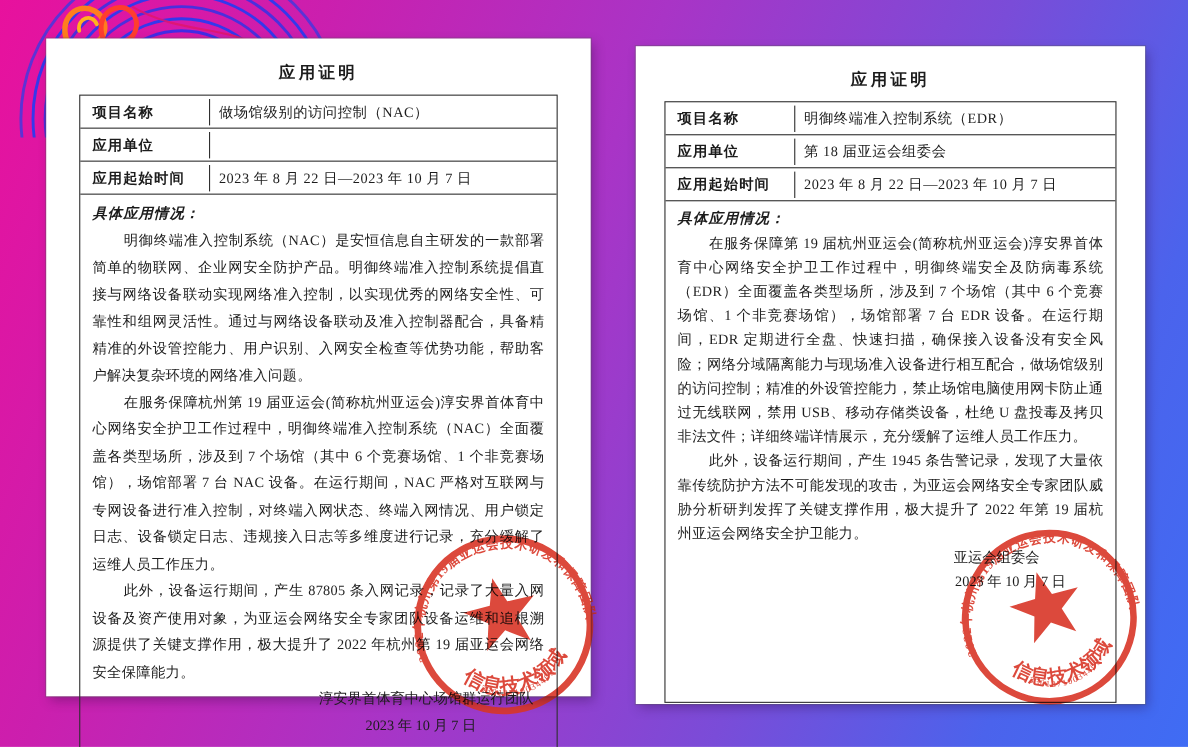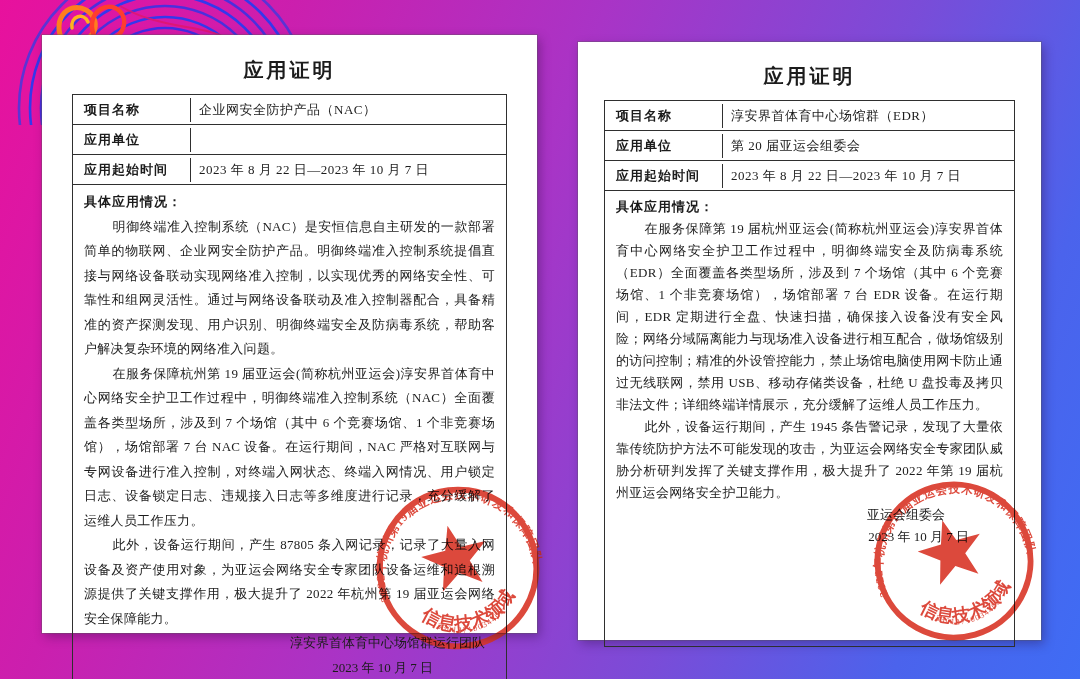--- a/index.html
+++ b/index.html
@@ -6,30 +6,30 @@
   .stage{
     position:relative;width:1080px;height:679px;overflow:hidden;
     background:linear-gradient(112deg,#e8119d 0%,#cb1fae 22%,#a934c6 45%,#7a4cd8 68%,#4b63ec 86%,#3f6cf4 100%);
     font-family:"Liberation Serif","DejaVu Serif",serif;color:#1c1c1c;
   }
   .decor{position:absolute;left:0;top:0;z-index:0;}
   .page{position:absolute;background:#ffffff;z-index:1;
     box-shadow:0 0 0 1px rgba(90,90,90,.35),3px 4px 10px rgba(40,10,60,.35);}
   .page-left{left:42px;top:35px;width:495px;height:598px;padding:14px 30px 0 30px;box-sizing:border-box;}
   .page-right{left:578px;top:42px;width:463px;height:598px;padding:13px 26px 0 26px;box-sizing:border-box;}
-  .doc-title{text-align:center;font-size:20px;font-weight:bold;letter-spacing:3px;margin:8px 0 10px 0;}
+  .doc-title{text-align:center;font-size:15px;font-weight:bold;letter-spacing:3px;margin:8px 0 10px 0;}
   .doc-table{border:1.6px solid #2f2f2f;}
   .t-row{display:flex;border-bottom:1.4px solid #2f2f2f;min-height:29px;align-items:center;}
   .t-label{width:106px;flex:0 0 106px;padding:3px 0 3px 11px;border-right:1.4px solid #2f2f2f;
     font-weight:600;font-size:13px;letter-spacing:1px;}
   .t-value{flex:1;padding:3px 8px;font-size:13px;letter-spacing:.5px;}
   .details{position:relative;padding:5px 11px 14px 11px;font-size:13px;}
   .doc-left .details{line-height:24.5px;min-height:430px;}
   .doc-right .details{line-height:22px;min-height:436px;}
-  .details-heading{font-weight:700;letter-spacing:1px;}
+  .details-heading{font-weight:700;letter-spacing:1px;font-style:italic;}
   .para{margin:0;text-indent:2.2em;text-align:justify;letter-spacing:.3px;}
   .signature{text-align:right;}
   .sig-name{padding-right:10px;}
   .doc-left .sig-date{padding-right:62px;}
   .doc-right .sig-name{padding-right:58px;text-align:right;}
   .doc-right .sig-date{padding-right:34px;}
   .stamp{position:absolute;z-index:3;opacity:.9;mix-blend-mode:multiply;pointer-events:none;}
   .stamp-left{right:-8px;bottom:-22px;width:174px;height:174px;transform:rotate(-14deg);}
   .stamp-right{right:2px;bottom:-6px;width:170px;height:170px;transform:rotate(-16deg);}
   .stamp text{fill:#d93526;font-family:"Liberation Serif",serif;}
@@ -62,32 +62,32 @@
       <path d="M94,36 C84,10 112,-2 122,14 C130,28 114,46 98,42" stroke="#ff3d2e" stroke-width="4.5"></path>
       <path d="M72,28 C70,16 84,12 88,22" stroke="#ffb21e" stroke-width="3.5"></path>
     </g>
   </svg>
 
   <div class="page page-left doc-left">
     <div class="doc-title">应用证明</div>
     <div class="doc-table">
       <div class="t-row">
         <div class="t-label">项目名称</div>
-        <div class="t-value">企业网安全防护产品（NAC）</div>
+        <div class="t-value">做场馆级别的访问控制（NAC）</div>
       </div>
       <div class="t-row">
         <div class="t-label">应用单位</div>
       </div>
       <div class="t-row">
         <div class="t-label">应用起始时间</div>
         <div class="t-value">2023 年 8 月 22 日—2023 年 10 月 7 日</div>
       </div>
       <div class="details">
         <div class="details-heading">具体应用情况：</div>
-        <p class="para">明御终端准入控制系统（NAC）是安恒信息自主研发的一款部署简单的物联网、企业网安全防护产品。明御终端准入控制系统提倡直接与网络设备联动实现网络准入控制，以实现优秀的网络安全性、可靠性和组网灵活性。通过与网络设备联动及准入控制器配合，具备精 准的资产探测发现、用户识别、明御终端安全及防病毒系统，帮助客户解决复杂环境的网络准入问题。</p>
+        <p class="para">明御终端准入控制系统（NAC）是安恒信息自主研发的一款部署简单的物联网、企业网安全防护产品。明御终端准入控制系统提倡直接与网络设备联动实现网络准入控制，以实现优秀的网络安全性、可靠性和组网灵活性。通过与网络设备联动及准入控制器配合，具备精 精准的外设管控能力、用户识别、入网安全检查等优势功能，帮助客户解决复杂环境的网络准入问题。</p>
         <p class="para">在服务保障杭州第 19 届亚运会(简称杭州亚运会)淳安界首体育中心网络安全护卫工作过程中，明御终端准入控制系统（NAC）全面覆盖各类型场所，涉及到 7 个场馆（其中 6 个竞赛场馆、1 个非竞赛场馆），场馆部署 7 台 NAC 设备。在运行期间，NAC 严格对互联网与专网设备进行准入控制，对终端入网状态、终端入网情况、用户锁定日志、设备锁定日志、违规接入日志等多维度进行记录，充分缓解了运维人员工作压力。</p>
         <p class="para">此外，设备运行期间，产生 87805 条入网记录，记录了大量入网设备及资产使用对象，为亚运会网络安全专家团队设备运维和追根溯源提供了关键支撑作用，极大提升了 2022 年杭州第 19 届亚运会网络安全保障能力。</p>
         <div class="signature">
           <div class="sig-name">淳安界首体育中心场馆群运行团队</div>
           <div class="sig-date">2023 年 10 月 7 日</div>
         </div>
       </div>
     </div>
     <svg class="stamp stamp-left" viewBox="0 0 200 200">
       <defs>
@@ -107,25 +107,25 @@
         <textPath href="#s0c" startOffset="50%" text-anchor="middle">33012710034403</textPath>
       </text>
     </svg>
   </div>
 
   <div class="page page-right doc-right">
     <div class="doc-title">应用证明</div>
     <div class="doc-table">
       <div class="t-row">
         <div class="t-label">项目名称</div>
-        <div class="t-value">淳安界首体育中心场馆群（EDR）</div>
+        <div class="t-value">明御终端准入控制系统（EDR）</div>
       </div>
       <div class="t-row">
         <div class="t-label">应用单位</div>
-        <div class="t-value">第 20 届亚运会组委会</div>
+        <div class="t-value">第 18 届亚运会组委会</div>
       </div>
       <div class="t-row">
         <div class="t-label">应用起始时间</div>
         <div class="t-value">2023 年 8 月 22 日—2023 年 10 月 7 日</div>
       </div>
       <div class="details">
         <div class="details-heading">具体应用情况：</div>
         <p class="para">在服务保障第 19 届杭州亚运会(简称杭州亚运会)淳安界首体育中心网络安全护卫工作过程中，明御终端安全及防病毒系统（EDR）全面覆盖各类型场所，涉及到 7 个场馆（其中 6 个竞赛场馆、1 个非竞赛场馆），场馆部署 7 台 EDR 设备。在运行期间，EDR 定期进行全盘、快速扫描，确保接入设备没有安全风险；网络分域隔离能力与现场准入设备进行相互配合，做场馆级别的访问控制；精准的外设管控能力，禁止场馆电脑使用网卡防止通过无线联网，禁用 USB、移动存储类设备，杜绝 U 盘投毒及拷贝非法文件；详细终端详情展示，充分缓解了运维人员工作压力。</p>
         <p class="para">此外，设备运行期间，产生 1945 条告警记录，发现了大量依靠传统防护方法不可能发现的攻击，为亚运会网络安全专家团队威胁分析研判发挥了关键支撑作用，极大提升了 2022 年第 19 届杭州亚运会网络安全护卫能力。</p>
         <div class="signature">

